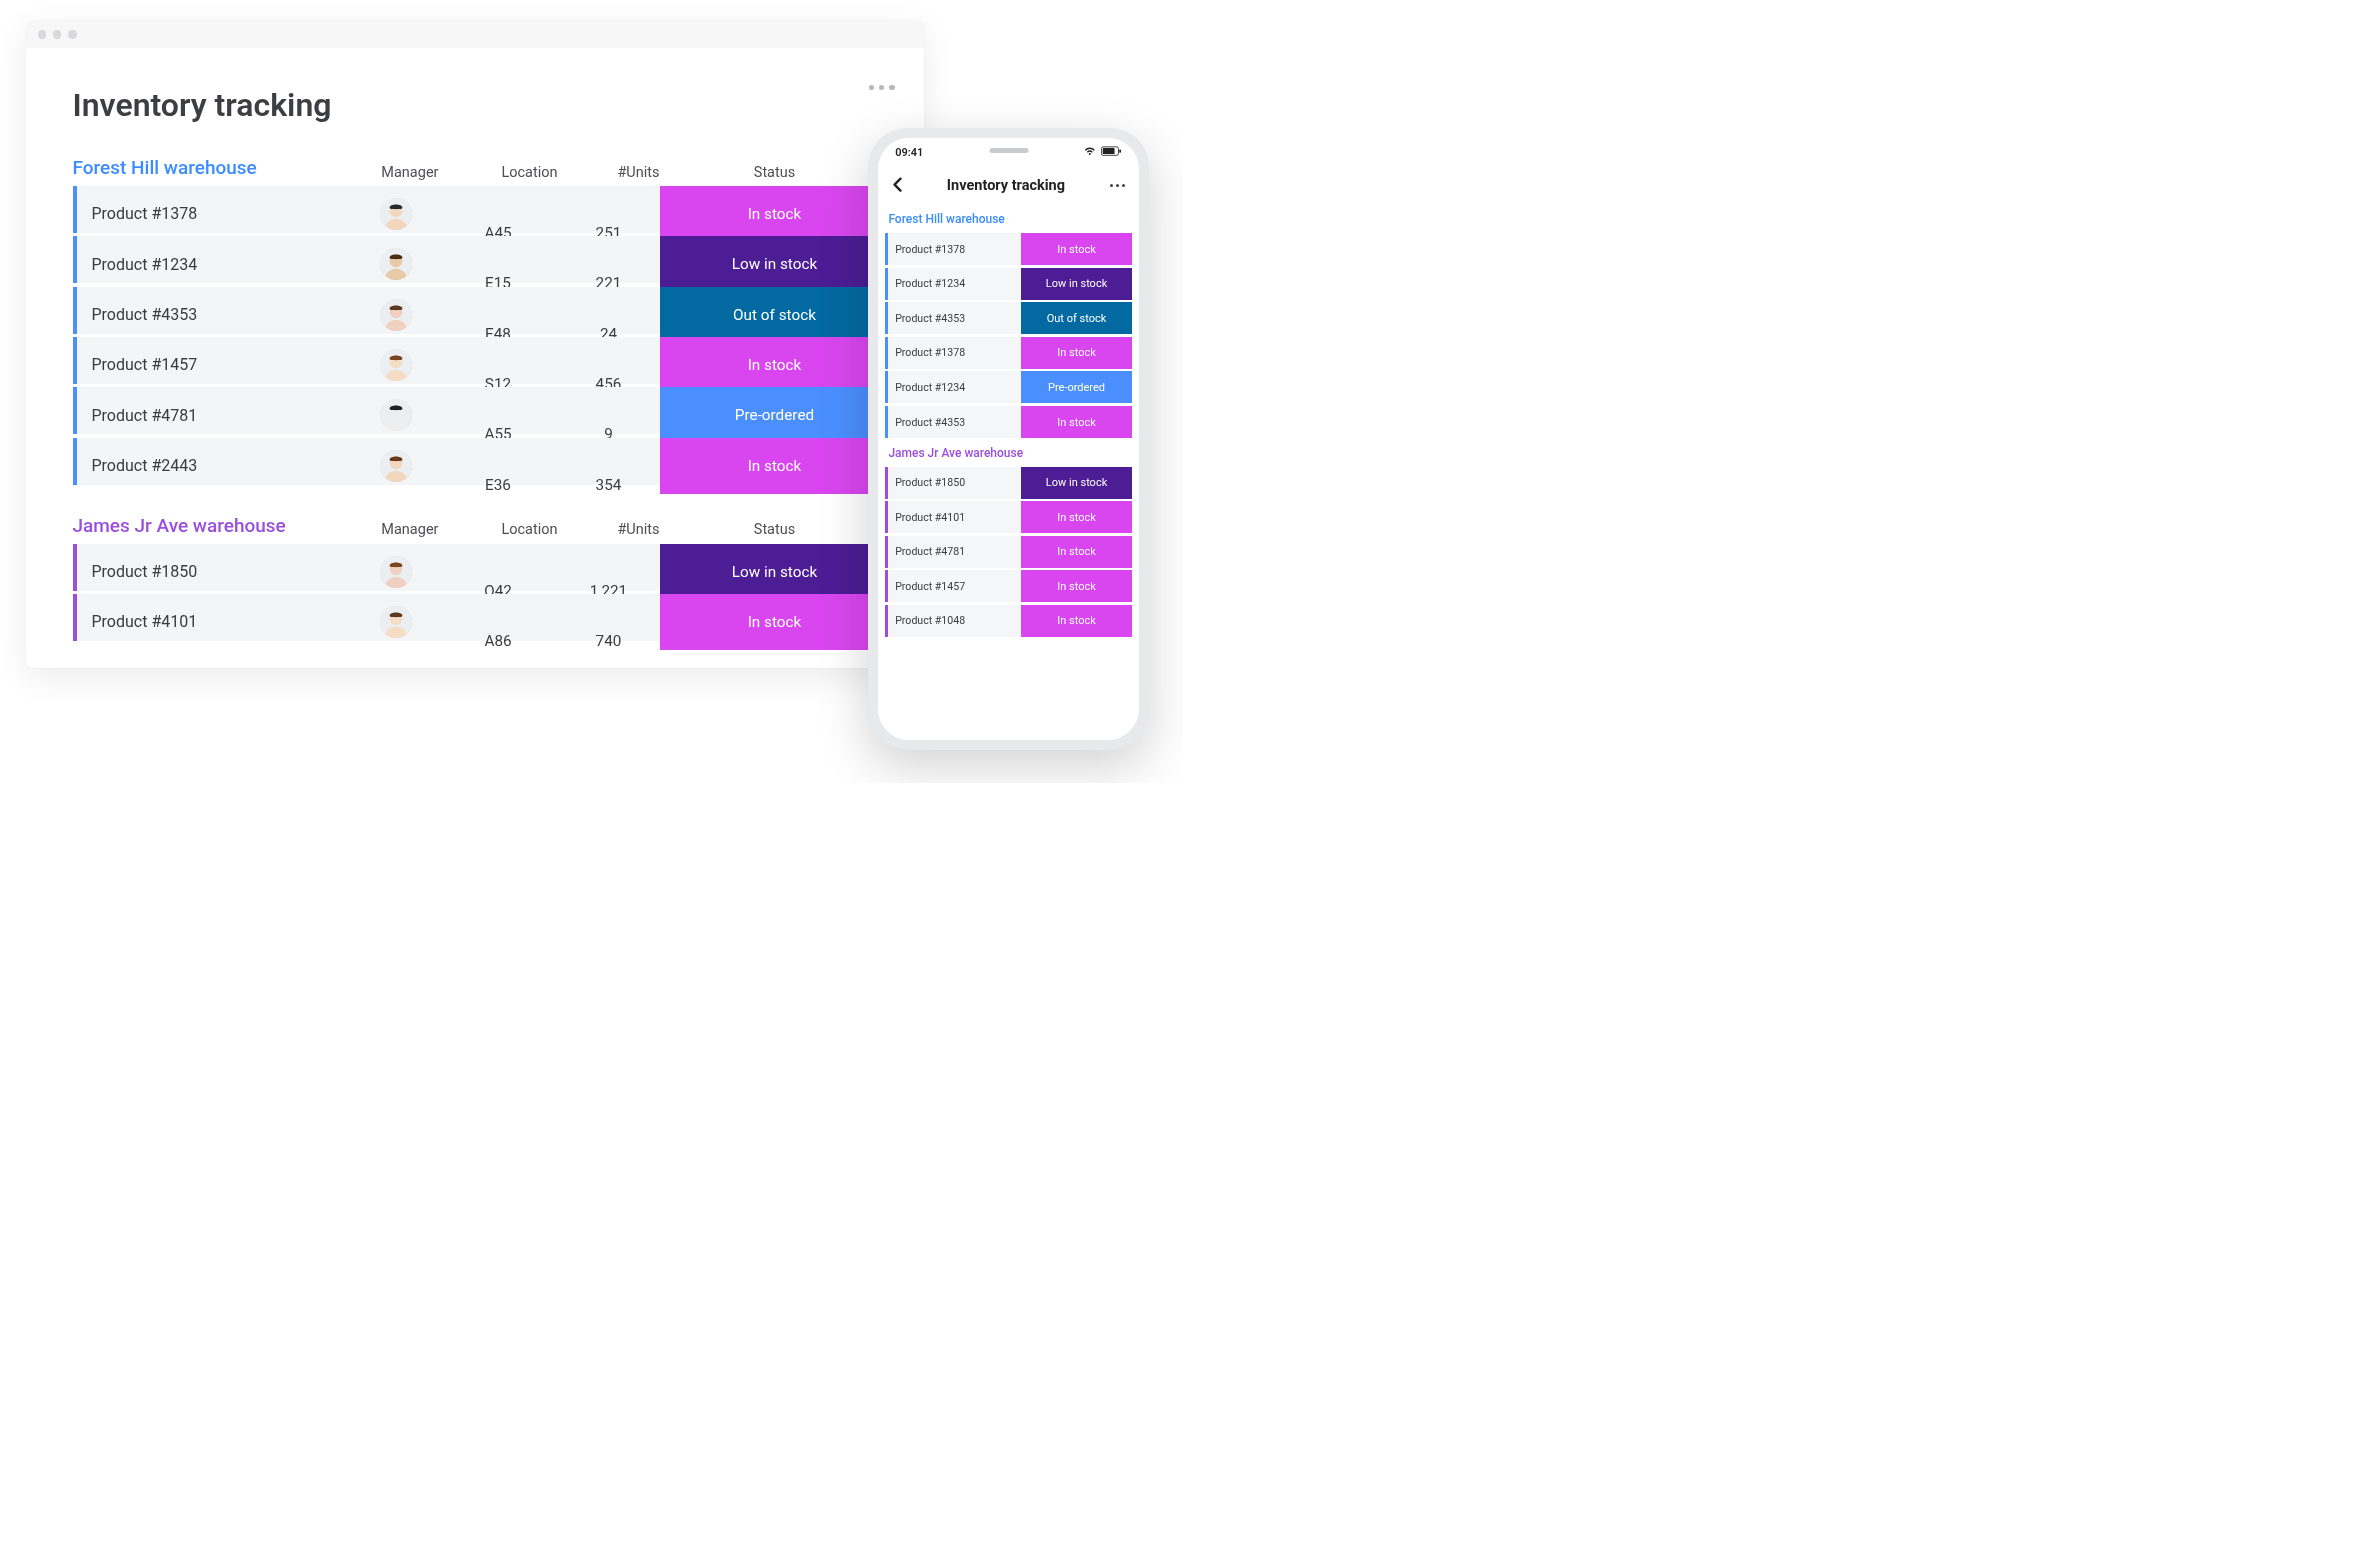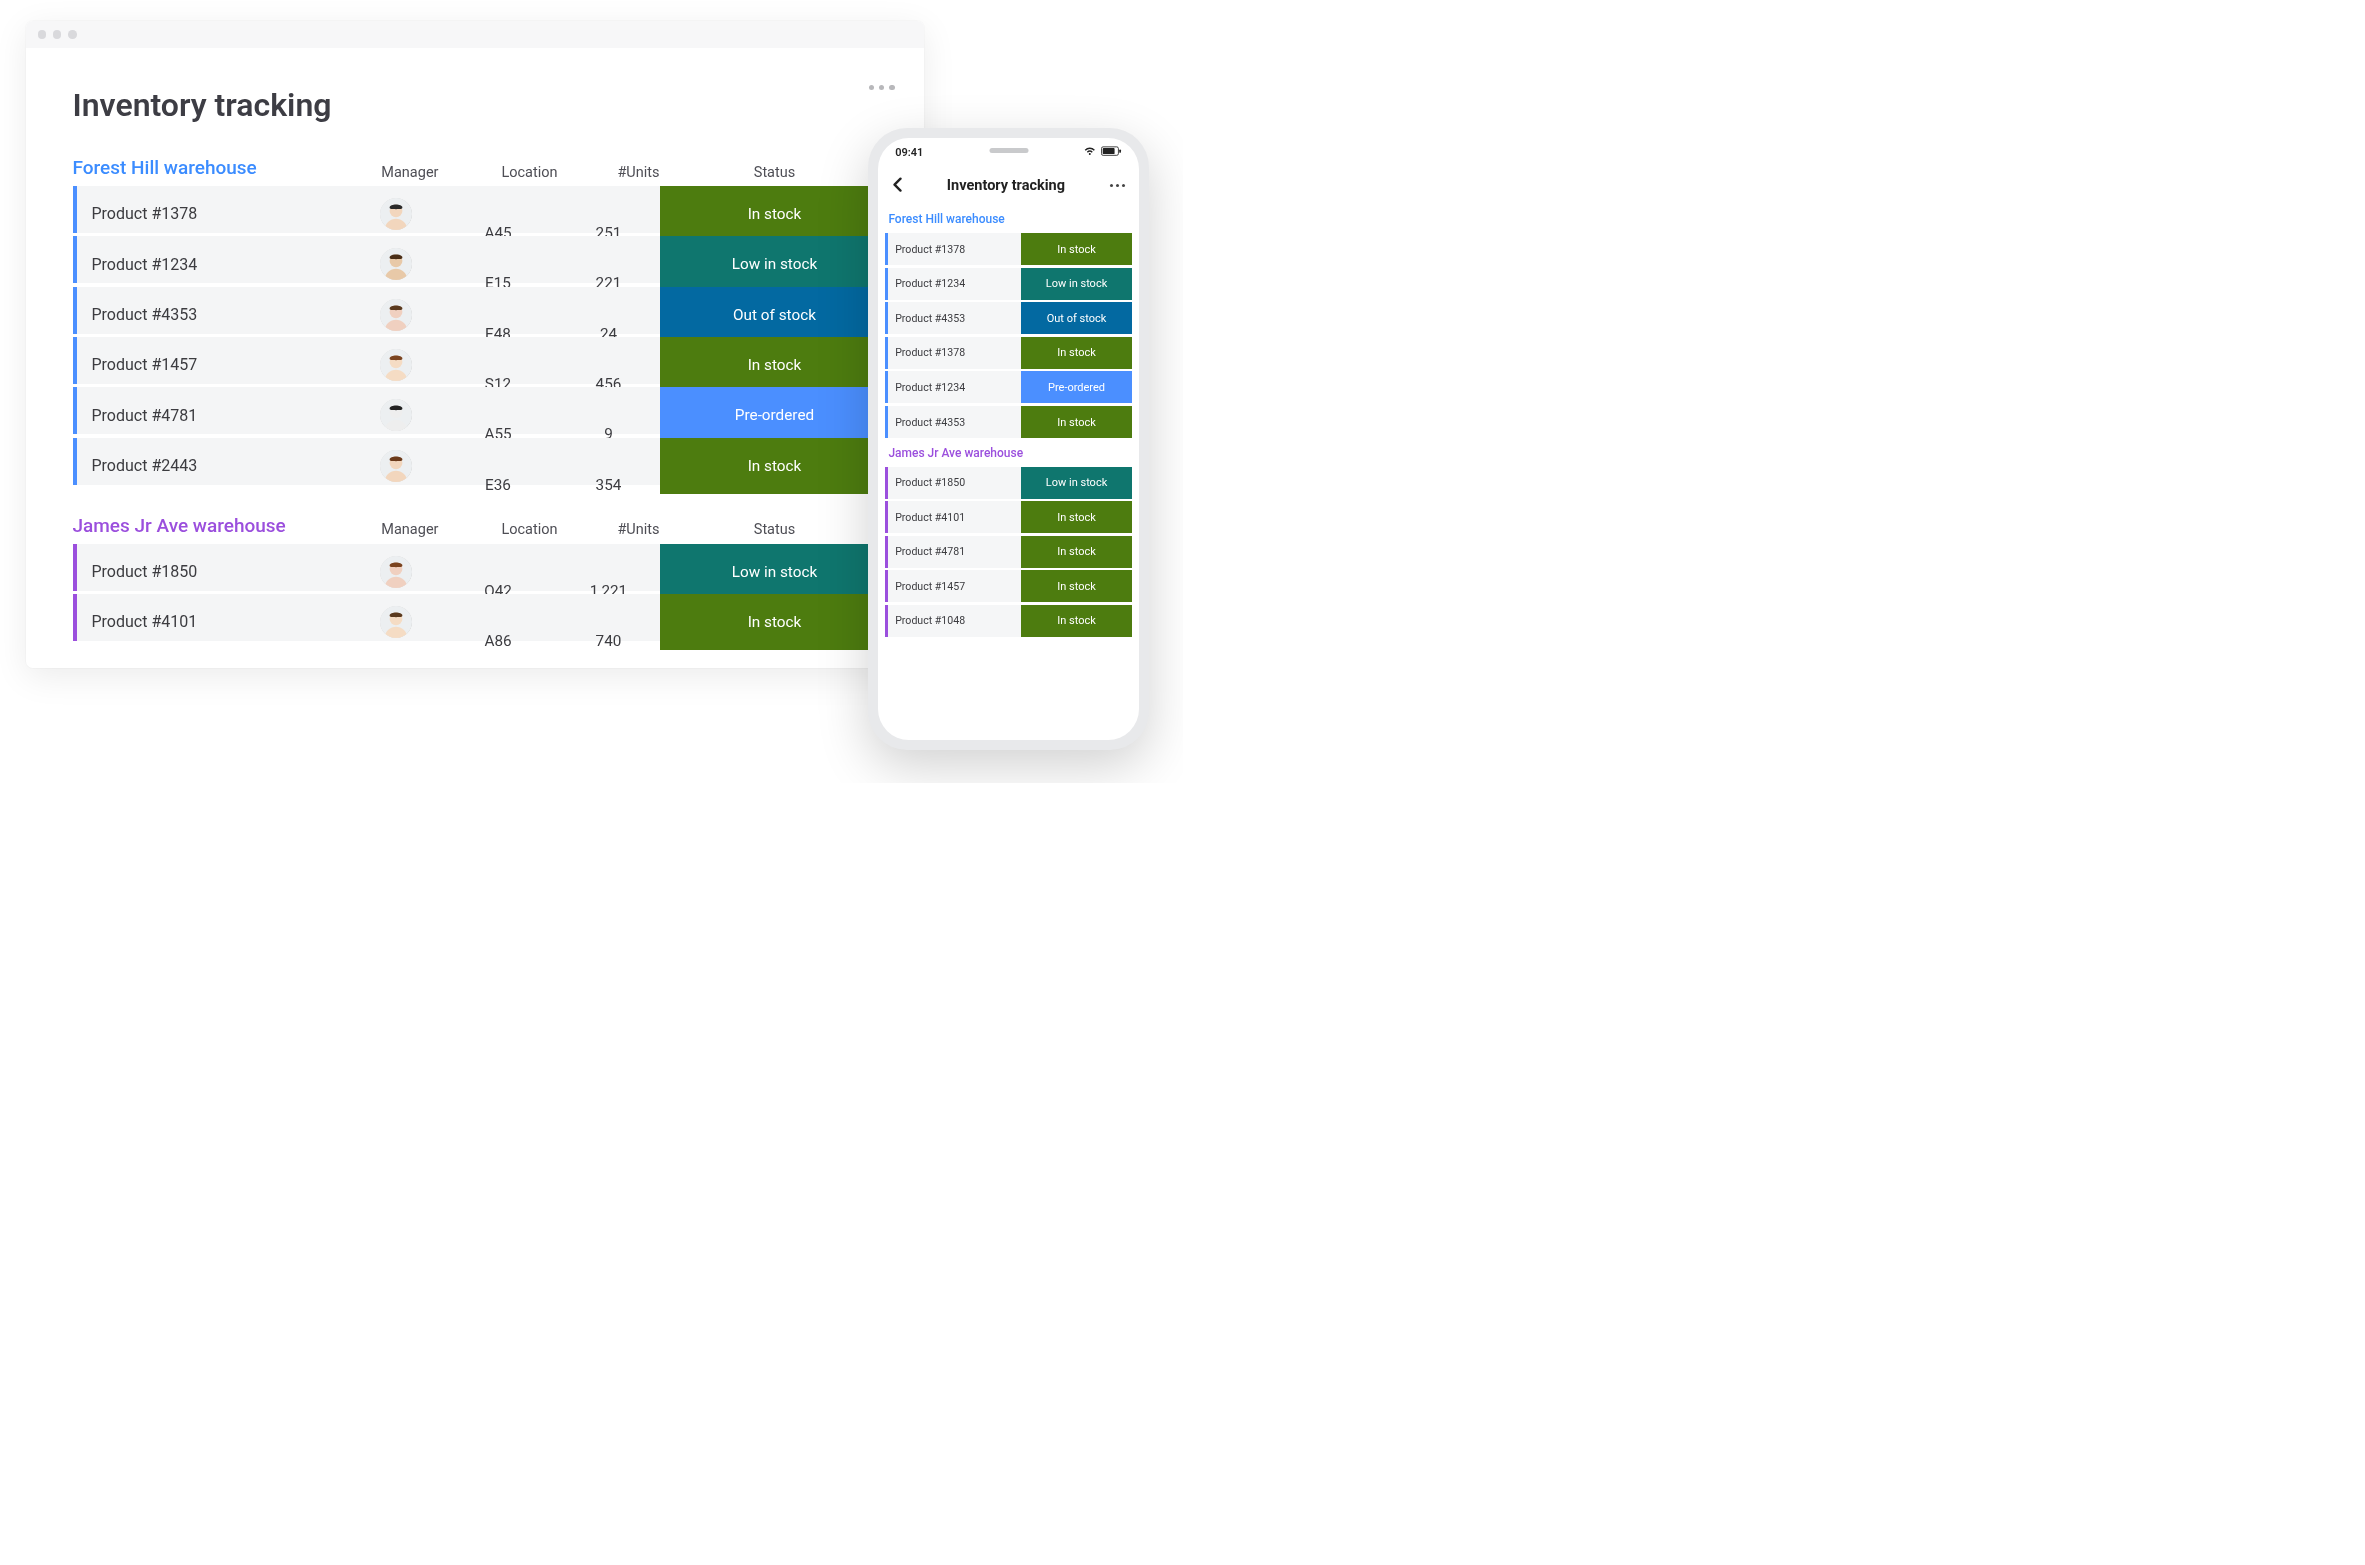--- a/index.html
+++ b/index.html
@@ -103,22 +103,22 @@
     overflow:hidden;
   }
   .avatar svg { width: 100%; height: 100%; }
   .loc-cell, .units-cell {
     text-align:center; font-size: 15.3px; color: #3c3c40; margin-top: 38px;
   }
   .status-cell {
     height: 100%; display:flex; align-items:center; justify-content:center;
     color: #fff; font-size: 15.3px;
   }
-  .status-in-stock { background: #4d7c0f; }
-  .status-low { background: #0f766e; }
+  .status-in-stock { background: #d946ef; }
+  .status-low { background: #4c1d95; }
   .status-out { background: #0369a1; }
   .status-pre { background: #4b8fff; }
 
   
   .phone {
     position: absolute;
     right: 34px;
     top: 128px;
     width: 281px;
     height: 622px;

